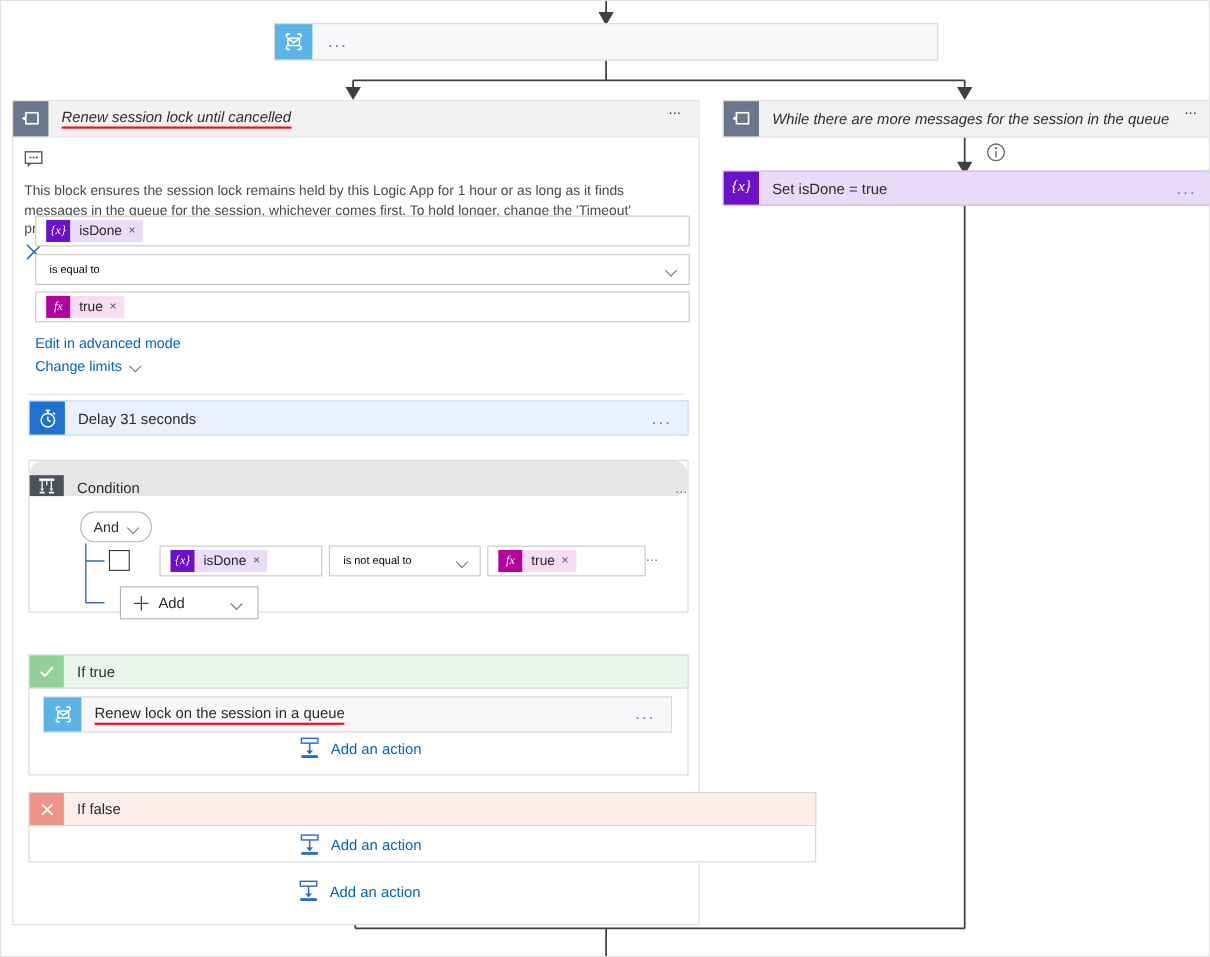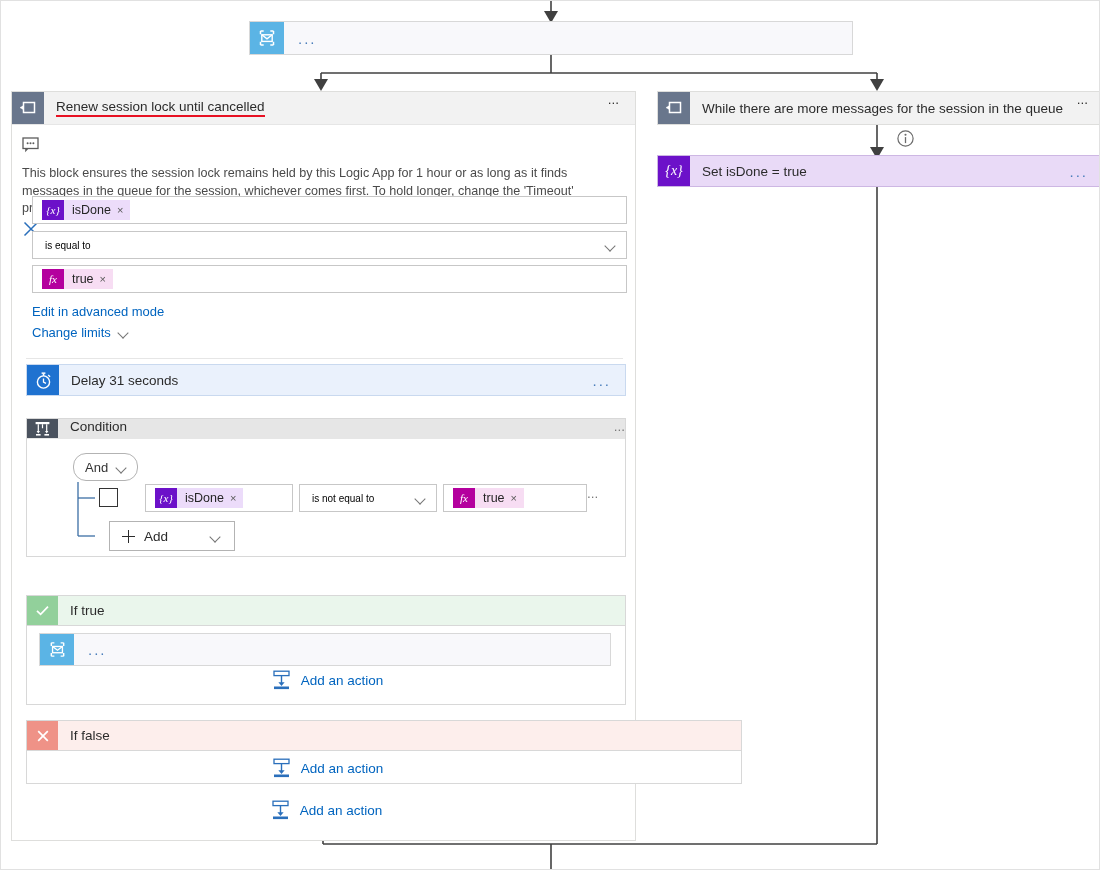--- a/index.html
+++ b/index.html
@@ -90,20 +90,21 @@
     justify-content: center;
   }
   .loophdr .ttl {
     flex: 1 1 auto;
     display: flex;
     align-items: center;
     padding-left: 12px;
     font-size: 13.5px;
     color: #2b2b2b;
     white-space: nowrap;
+    font-style: italic;
   }
 
   
   .comment {
     display: flex;
     padding: 10px 8px 6px 10px;
     flex-direction: column;
   }
   .comment .cico {
     flex: 0 0 28px;
@@ -394,21 +395,21 @@
           <rect x="7.6" y="1.4" width="3.8" height="1.5" fill="#ffffff"></rect>
           <rect x="8.75" y="2.6" width="1.6" height="2.3" fill="#ffffff"></rect>
           <path d="M14.2 4.0 L16.1 5.7" stroke="#ffffff" stroke-width="1.3"></path>
         </svg>
       </div>
       <div class="ttl">Delay 31 seconds</div>
       <div class="ellipsis">...</div>
     </div>
 
     <div class="abs" style="left:14px;top:326px;width:600px;height:139px;border:1px solid #d8d8d8;background:#ffffff;">
-      <div style="display:flex;align-items:flex-start;height:20px;background:#e6e6e6;">
+      <div style="display:flex;align-items:flex-end;height:32px;background:#e6e6e6;border-radius:12px;">
         <div style="width:31px;flex:0 0 31px;background:#4a525e;display:flex;align-items:center;justify-content:center;">
           <svg width="19" height="19" viewBox="0 0 19 19">
             <rect x="2.6" y="3" width="13.8" height="2.2" fill="#ffffff"></rect>
             <path d="M5.3 5.2 L5.3 12.2 M13.7 5.2 L13.7 12.2 M9.5 5.2 L9.5 9.2" stroke="#ffffff" stroke-width="1.2" fill="none"></path>
             <polygon points="3.6,12.0 7.0,12.0 5.3,14.6" fill="#ffffff"></polygon>
             <polygon points="12.0,12.0 15.4,12.0 13.7,14.6" fill="#ffffff"></polygon>
             <rect x="3.0" y="15.0" width="4.6" height="1.6" fill="#ffffff"></rect>
             <rect x="11.4" y="15.0" width="4.6" height="1.6" fill="#ffffff"></rect>
           </svg>
         </div>
@@ -480,20 +481,23 @@
 
       <div class="card" style="position:relative;left:12px;top:8px;width:572px;height:33px;">
         <div class="ico" style="background:#5bb4e5;">
           <svg width="19" height="19" viewBox="0 0 20 20">
             <path d="M3.5 3 L3.5 6.2 M3.5 3 L6.7 3 M16.5 3 L13.3 3 M16.5 3 L16.5 6.2
                      M3.5 17 L3.5 13.8 M3.5 17 L6.7 17 M16.5 17 L13.3 17 M16.5 17 L16.5 13.8" stroke="#ffffff" stroke-width="1.5" fill="none"></path>
             <rect x="4.8" y="6.8" width="10.4" height="6.6" fill="none" stroke="#ffffff" stroke-width="1.4"></rect>
             <path d="M4.8 6.8 L10 10.8 L15.2 6.8" fill="none" stroke="#ffffff" stroke-width="1.4"></path>
           </svg>
         </div>
+        <div class="ttl">
+          <span class="underline-red">Renew lock on the session in a queue</span>
+        </div>
         <div class="ellipsis">...</div>
       </div>
 
       <div class="addaction abs" style="left:0;top:74px;width:600px;">
         <svg width="21" height="20" viewBox="0 0 21 20">
           <rect x="3" y="1.2" width="15" height="4.4" fill="none" stroke="#2a6fbb" stroke-width="1.3"></rect>
           <path d="M10.5 5.6 L10.5 14.2" stroke="#2a6fbb" stroke-width="1.4" fill="none"></path>
           <polygon points="7.4,12.2 13.6,12.2 10.5,16.0" fill="#2a6fbb"></polygon>
           <rect x="3" y="16.5" width="15" height="2.6" fill="#2a6fbb"></rect>
         </svg>

